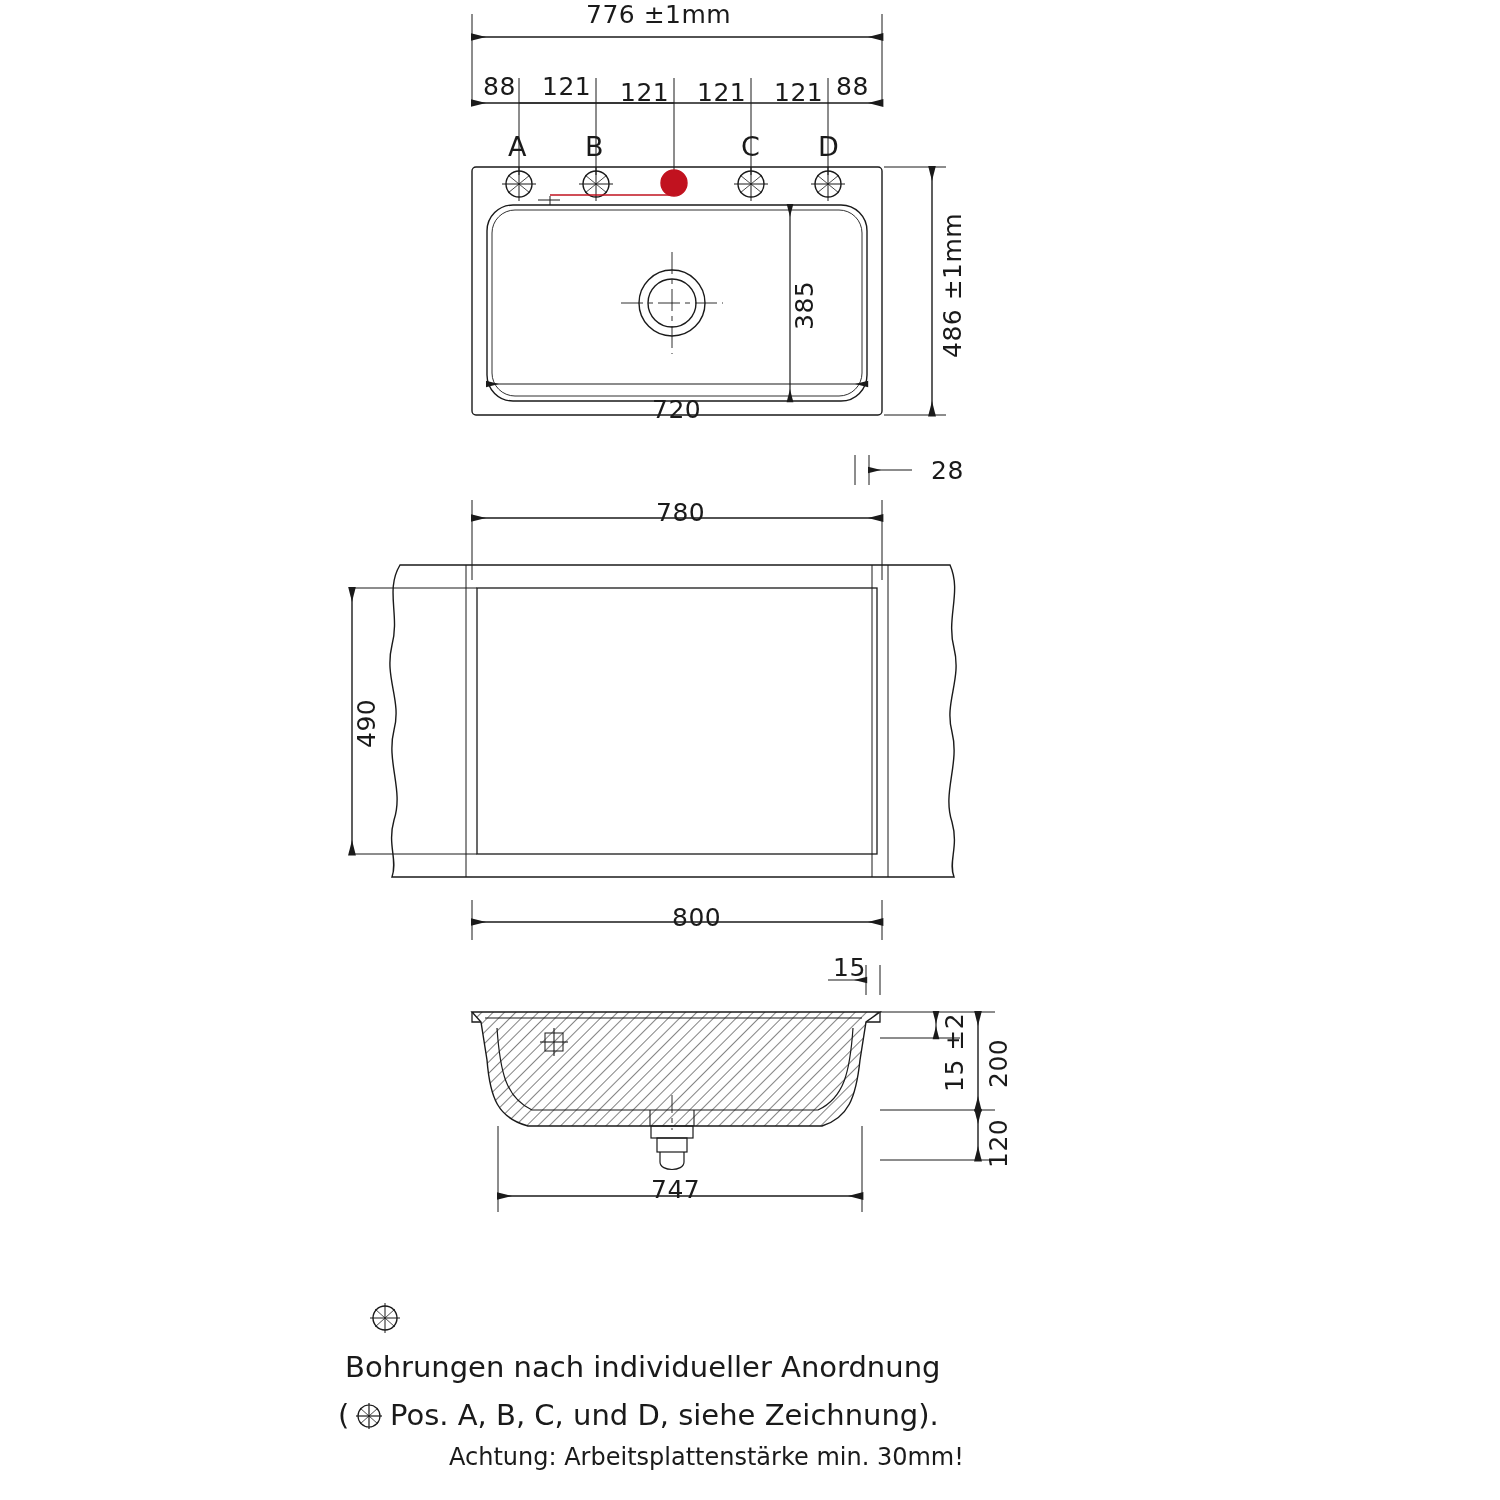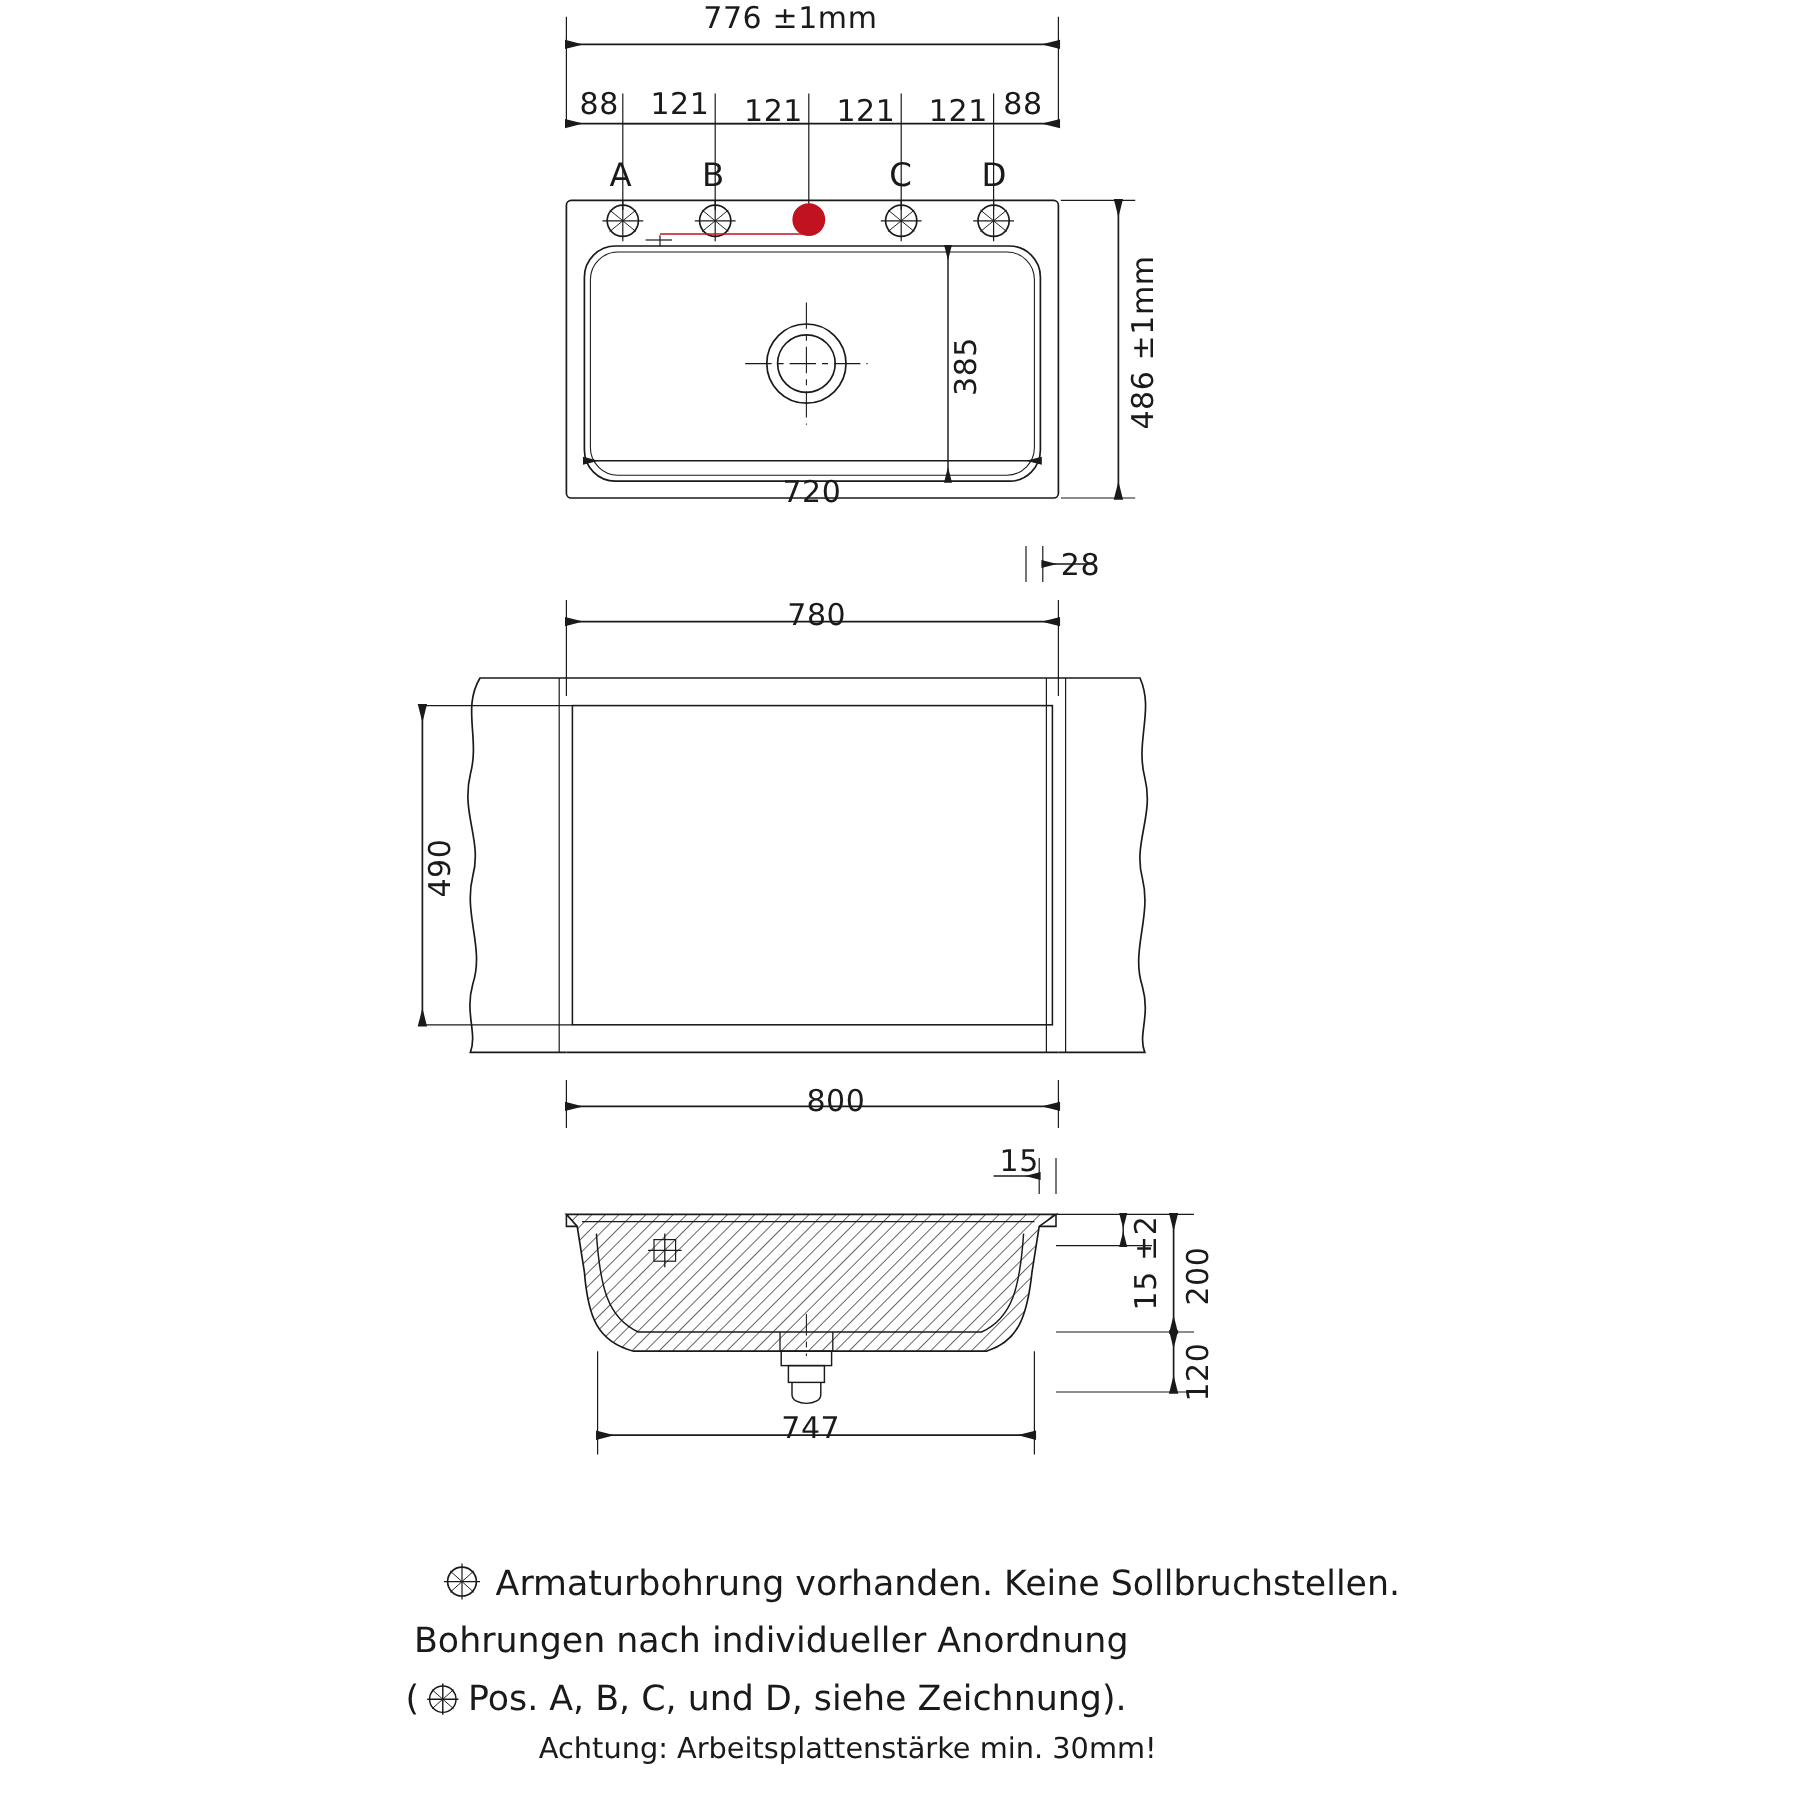--- a/index.html
+++ b/index.html
@@ -184,33 +184,32 @@
   <div class="lbl" style="left:836px;top:72px;">88</div>
 
   <div class="lbl" style="left:508px;top:131px;font-size:27px;">A</div>
   <div class="lbl" style="left:585px;top:131px;font-size:27px;">B</div>
   <div class="lbl" style="left:741px;top:131px;font-size:27px;">C</div>
   <div class="lbl" style="left:818px;top:131px;font-size:27px;">D</div>
 
   <div class="lbl v" style="left:790px;top:330px;transform:rotate(-90deg);">385</div>
   <div class="lbl" style="left:652px;top:362px;margin-top:33px;">720</div>
   <div class="lbl v" style="left:938px;top:358px;transform:rotate(-90deg);">486 ±1mm</div>
-  <div class="lbl" style="left:884px;top:456px;text-align:right;">28</div>
+  <div class="lbl" style="left:931px;top:456px;text-align:right;">28</div>
 
   <div class="lbl" style="left:656px;top:498px;">780</div>
   <div class="lbl v" style="left:352px;top:748px;transform:rotate(-90deg);">490</div>
   <div class="lbl" style="left:672px;top:903px;">800</div>
   <div class="lbl" style="left:833px;top:953px;">15</div>
 
   <div class="lbl v" style="left:984px;top:1088px;transform:rotate(-90deg);">200</div>
   <div class="lbl v" style="left:940px;top:1092px;transform:rotate(-90deg);">15 ±2</div>
   <div class="lbl v" style="left:984px;top:1168px;transform:rotate(-90deg);">120</div>
   <div class="lbl" style="left:651px;top:1175px;">747</div>
 
-  <div class="note" style="left:413px;top:1302px;">Armaturbohrung vorhanden. Keine Sollbruchstellen.</div>
   <div class="note" style="left:345px;top:1350px;">Bohrungen nach individueller Anordnung</div>
   <div class="note" style="left:338px;top:1398px;">(</div>
   <div class="note" style="left:390px;top:1398px;">Pos. A, B, C, und D, siehe Zeichnung).</div>
   <svg width="34" height="34" style="left:352px;top:1398px;">
     <g stroke="#1a1a1a" fill="none" stroke-width="1.2">
       <circle cx="17" cy="18" r="11"></circle>
       <line x1="4" y1="18" x2="30" y2="18"></line>
       <line x1="17" y1="5" x2="17" y2="31"></line>
       <line x1="8" y1="10" x2="26" y2="26" stroke-width="0.8"></line>
       <line x1="8" y1="26" x2="26" y2="10" stroke-width="0.8"></line>

